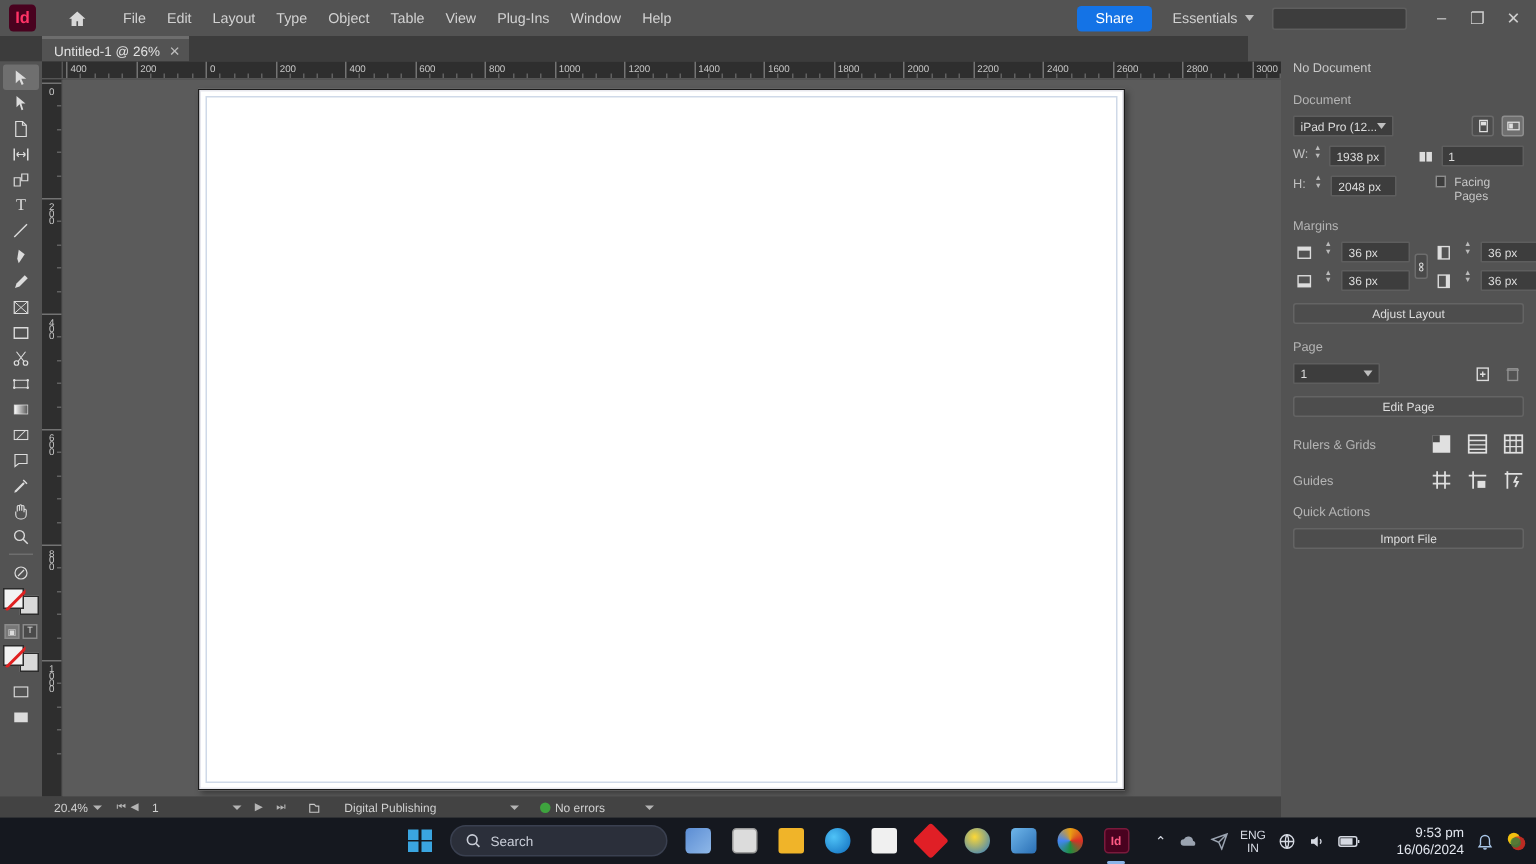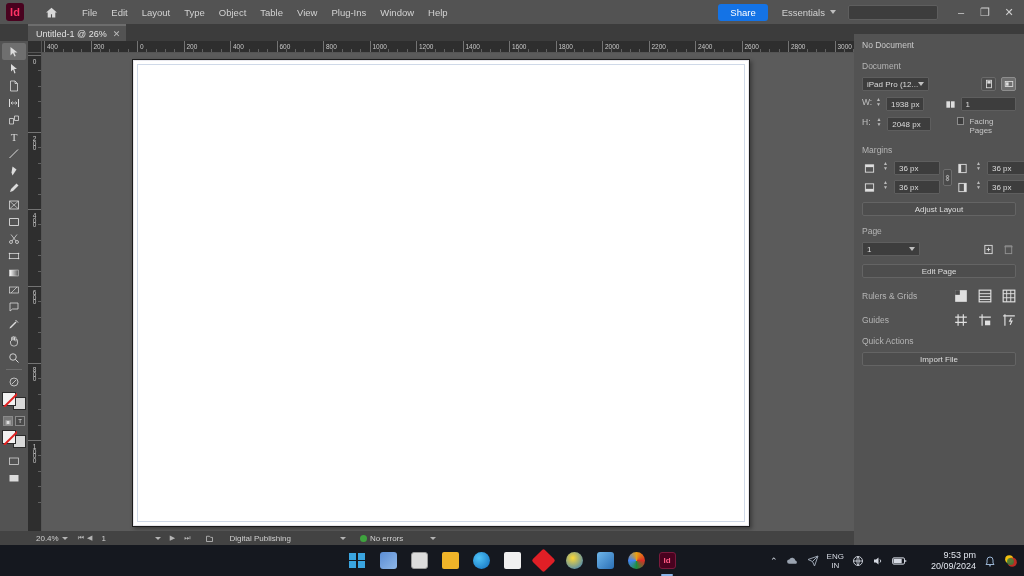--- a/index.html
+++ b/index.html
@@ -48,21 +48,21 @@
     border-radius: 2px; margin-right: 12px;
   }
   .wctrl { display: flex; align-items: center; gap: 2px; margin-right: 4px; }
   .wbtn {
     width: 22px; height: 22px; display: flex; align-items: center; justify-content: center;
     color: #cfcfcf; font-size: 11px;
   }
 
   
   .tabbar {
-    position: absolute; top: 24px; left: 0; width: 1024px; height: 17px;
+    position: absolute; top: 24px; left: 0; width: 832px; height: 17px;
     background: #3c3c3c; display: flex; align-items: flex-end;
   }
   .doctab {
     height: 17px; background: #535353; display: flex; align-items: center;
     padding: 0 6px 0 8px; gap: 6px; margin-left: 28px;
     border-top: 2px solid #6d6d6d;
   }
   .doctab-label { font-size: 9px; color: #e2e2e2; white-space: nowrap; }
   .doctab-close { font-size: 9px; color: #bdbdbd; }
 
@@ -870,20 +870,27 @@
   <div class="taskbar">
     <div class="tb-center">
       <div class="tb-start">
         <div class="winlogo">
             <i></i>
             <i></i>
             <i></i>
             <i></i>
           </div>
       </div>
+      <div class="tb-search">
+        <svg width="11" height="11" viewBox="0 0 24 24" fill="none" stroke="#c8ccd6" stroke-width="2.4">
+          <circle cx="10.5" cy="10.5" r="7"></circle>
+            <path d="M16 16l5 5"></path>
+        </svg>
+        <span class="tb-search-txt">Search</span>
+      </div>
       <div class="tb-app">
         <div class="glyph" style="background:linear-gradient(135deg,#5b8dd4,#8fb8e8)"></div>
       </div>
       <div class="tb-app">
         <div class="glyph" style="background:#dcdcdc;border:1px solid #9a9a9a"></div>
       </div>
       <div class="tb-app">
         <div class="glyph" style="background:#f0b429;border-radius:2px"></div>
       </div>
       <div class="tb-app">
@@ -940,21 +947,21 @@
       </span>
       <span class="tb-sys">
         <svg width="15" height="10" viewBox="0 0 24 14" fill="none" stroke="#d5d9e2" stroke-width="1.6">
             <rect x="1" y="2" width="19" height="10" rx="2"></rect>
             <rect x="2.5" y="3.5" width="13" height="7" fill="#d5d9e2" stroke="none"></rect>
             <path d="M22 5.5v3"></path>
           </svg>
       </span>
       <span class="tb-clock">
         <span>9:53 pm</span><br>
-        <span>20/09/2024</span>
+        <span>16/06/2024</span>
       </span>
       <span class="tb-sys">
         <svg width="12" height="12" viewBox="0 0 24 24" fill="none" stroke="#a9c6e8" stroke-width="1.8">
             <path d="M6 16V10a6 6 0 1112 0v6l2 3H4z"></path>
             <path d="M10 21a2.5 2.5 0 004 0"></path>
           </svg>
       </span>
       <span class="tb-sys">
         <svg width="14" height="14" viewBox="0 0 24 24">
             <circle cx="9" cy="9" r="7" fill="#f2c00f"></circle>

